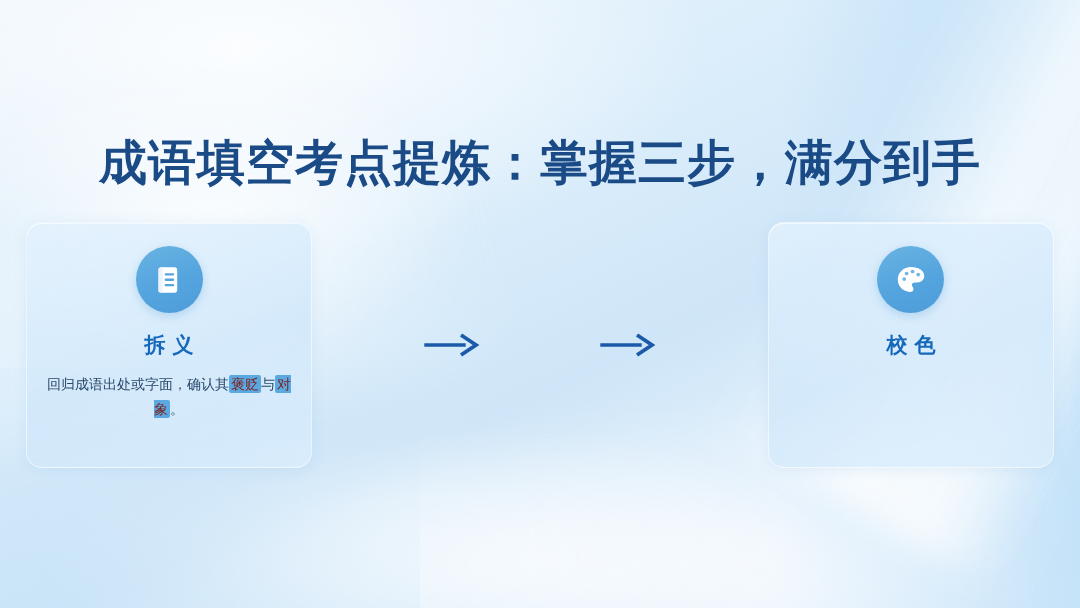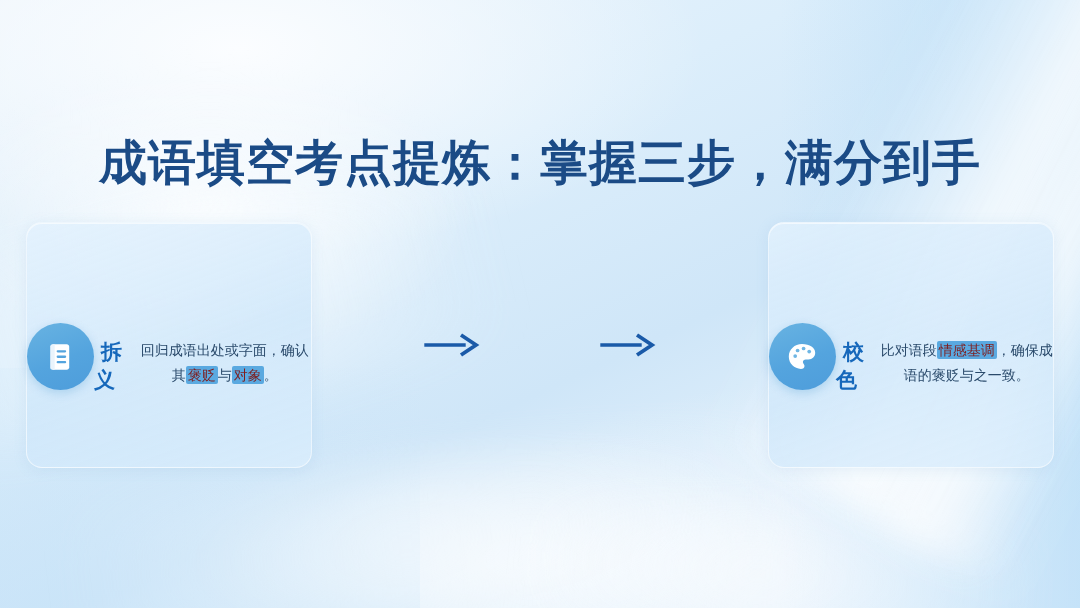--- a/index.html
+++ b/index.html
@@ -63,21 +63,21 @@
   .steps {
     position:absolute; top:222px; left:26px; width:1028px; height:246px;
     display:flex; align-items:stretch; justify-content:space-between;
   }
   .card {
     width:286px; height:246px;
     border-radius:16px;
     background:linear-gradient(160deg, rgba(226,241,253,.82) 0%, rgba(205,230,250,.72) 55%, rgba(218,237,252,.78) 100%);
     border:1px solid rgba(255,255,255,.55);
     box-shadow:0 2px 14px rgba(120,170,215,.14), inset 0 1px 0 rgba(255,255,255,.6);
-    display:flex; flex-direction:row; align-items:center;
+    display:flex; flex-direction:column; align-items:center;
     padding-top:23px;
   }
   .icon-circle {
     width:67px; height:67px; border-radius:50%;
     background:linear-gradient(160deg,#68b3e2 0%,#54a4de 55%,#4e9ddb 100%);
     box-shadow:0 3px 10px rgba(70,150,210,.28);
     display:flex; align-items:center; justify-content:center;
     flex:none;
   }
   .icon-circle svg { display:block; }
@@ -173,16 +173,15 @@
         <svg width="34" height="34" viewBox="0 0 34 34" aria-hidden="true">
           <path d="M17 4.1C9.6 4.1 3.8 9.6 3.8 16.6c0 7 5.5 12.3 12.1 12.3 2.2 0 3.6-1.3 3.6-3 0-.8-.3-1.4-.8-2-.5-.6-.8-1.2-.8-1.9 0-1.5 1.2-2.6 2.8-2.6h2.7c4 0 6.8-2.6 6.8-6.6 0-5.2-5.4-8.7-13.2-8.7z" fill="#ffffff"></path>
           <circle cx="10.2" cy="16.1" r="1.85" fill="#6fb6e4"></circle>
           <circle cx="12.6" cy="10.5" r="1.85" fill="#6fb6e4"></circle>
           <circle cx="18.6" cy="8.5" r="1.85" fill="#6fb6e4"></circle>
           <circle cx="24.2" cy="11.6" r="1.85" fill="#6fb6e4"></circle>
         </svg>
       </span>
     </div>
     <div class="card-title">校色</div>
-    <div class="card-desc"><span>比对语段</span><span class="hl">情感基调</span><span>，确保成语的褒贬与之一致。</span></div>
   </div>
 
 </div>
 
 </body></html>

